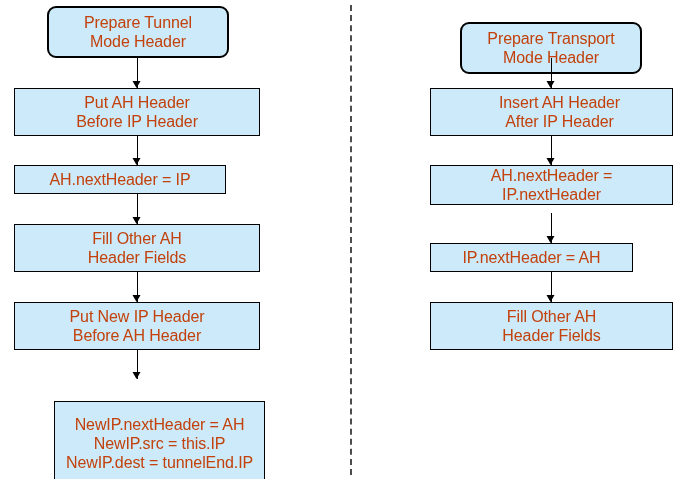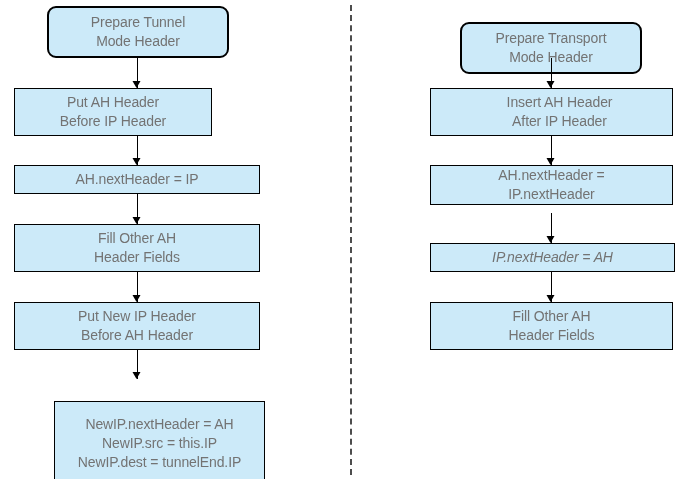--- a/index.html
+++ b/index.html
@@ -35,22 +35,22 @@
   
   .node {
     position: absolute;
     box-sizing: border-box;
     background: #cceaf9;
     border: 1.5px solid #000000;
     display: flex;
     align-items: center;
     justify-content: center;
     text-align: center;
-    color: #737373;
-    font-size: 14px;
+    color: #c2410c;
+    font-size: 16px;
     line-height: 19px;
     letter-spacing: -0.1px;
     white-space: pre-line;
   }
   .node.terminator {
     border-radius: 9px;
     border-width: 2px;
   }
 
   
@@ -73,27 +73,27 @@
 <body>
 
 <div id="diagram">
 
   <div class="node terminator" style="left:47px; top:6px; width:182px; height:52px;">Prepare Tunnel
 Mode Header</div>
 
   <div class="conn" style="left:137px; top:58px; height:30px;"></div>
   <div class="arrowhead" style="left:137px; top:81px;"></div>
 
-  <div class="node" style="left:14px; top:88px; width:198px; height:48px;">Put AH Header
+  <div class="node" style="left:14px; top:88px; width:246px; height:48px;">Put AH Header
 Before IP Header</div>
 
   <div class="conn" style="left:137px; top:136px; height:29px;"></div>
   <div class="arrowhead" style="left:137px; top:158px;"></div>
 
-  <div class="node" style="left:14px; top:165px; width:246px; height:29px;">AH.nextHeader = IP</div>
+  <div class="node" style="left:14px; top:165px; width:212px; height:29px;">AH.nextHeader = IP</div>
 
   <div class="conn" style="left:137px; top:194px; height:30px;"></div>
   <div class="arrowhead" style="left:137px; top:217px;"></div>
 
   <div class="node" style="left:14px; top:224px; width:246px; height:48px;">Fill Other AH
 Header Fields</div>
 
   <div class="conn" style="left:137px; top:272px; height:30px;"></div>
   <div class="arrowhead" style="left:137px; top:295px;"></div>
 
@@ -120,21 +120,21 @@
 
   <div class="conn" style="left:551px; top:136px; height:29px;"></div>
   <div class="arrowhead" style="left:551px; top:158px;"></div>
 
   <div class="node" style="left:430px; top:165px; width:243px; height:40px;">AH.nextHeader =
 IP.nextHeader</div>
 
   <div class="conn" style="left:551px; top:213px; height:30px;"></div>
   <div class="arrowhead" style="left:551px; top:236px;"></div>
 
-  <div class="node" style="left:430px; top:243px; width:245px; height:29px;font-style:italic;">IP.nextHeader = AH</div>
+  <div class="node" style="left:430px; top:243px; width:203px; height:29px;">IP.nextHeader = AH</div>
 
   <div class="conn" style="left:551px; top:272px; height:30px;"></div>
   <div class="arrowhead" style="left:551px; top:295px;"></div>
 
   <div class="node" style="left:430px; top:302px; width:243px; height:48px;">Fill Other AH
 Header Fields</div>
 
 </div>
 
 </body></html>

